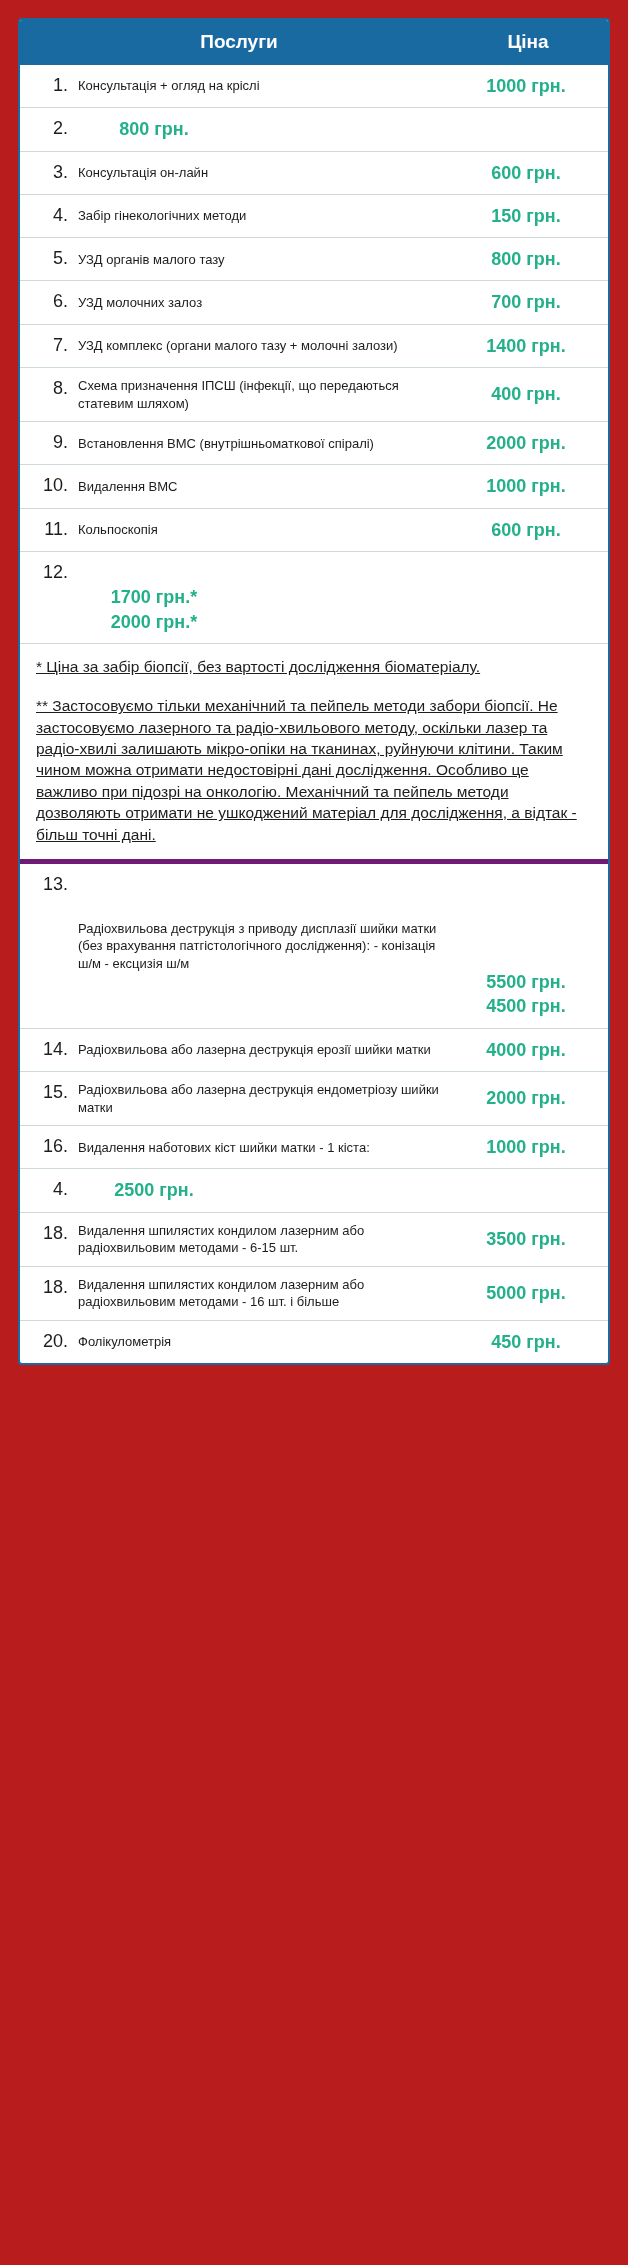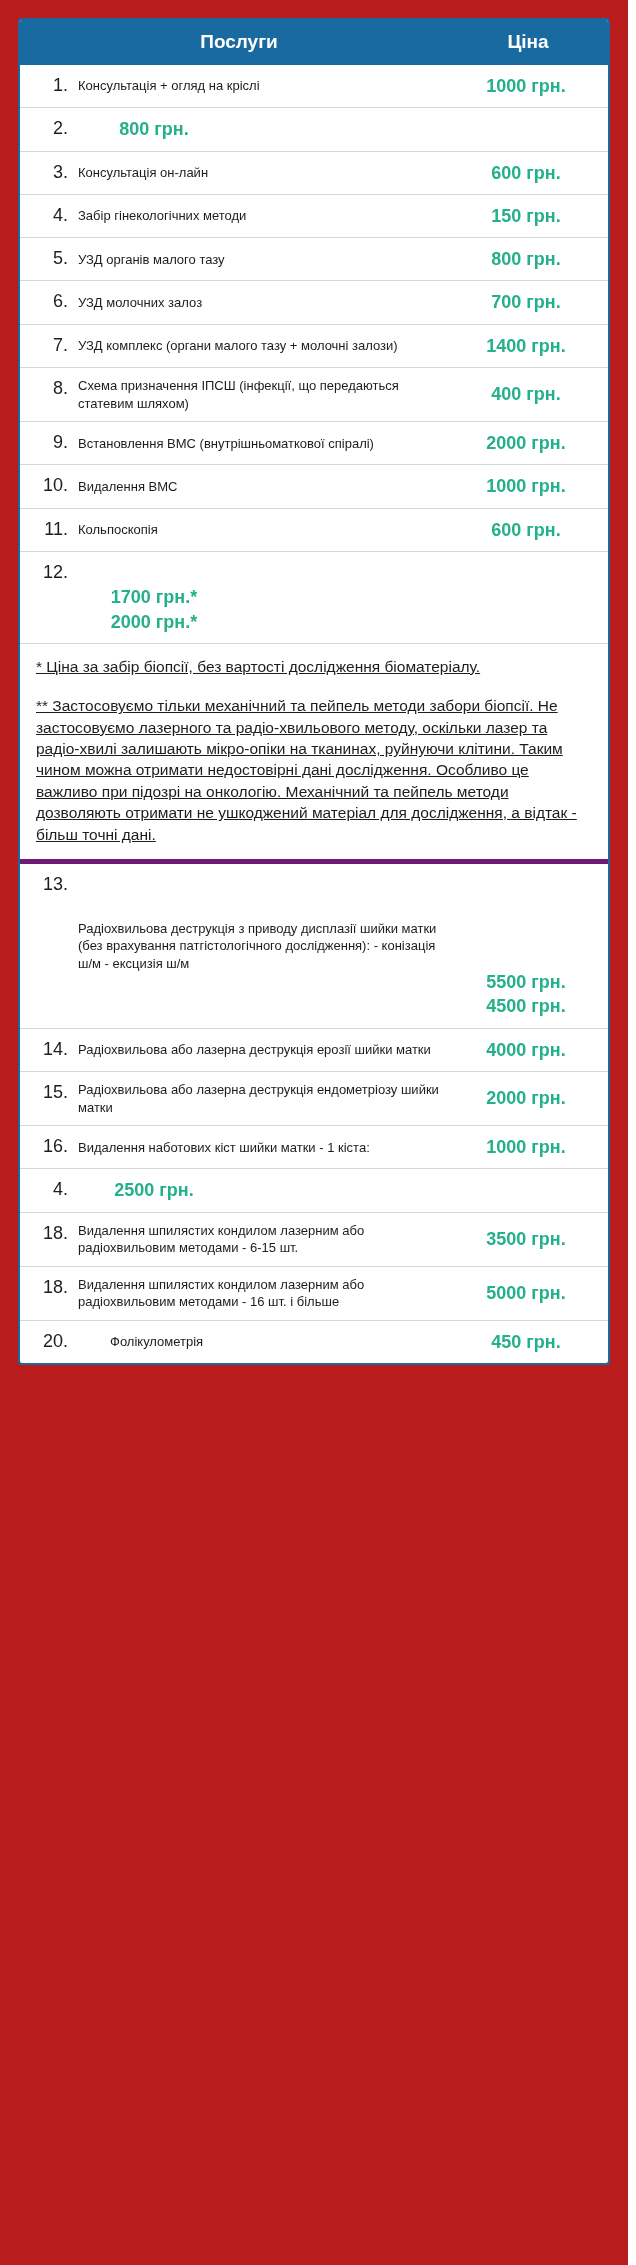--- a/index.html
+++ b/index.html
@@ -46,21 +46,20 @@
   
   .row {
     display: flex;
     align-items: center;
     border-bottom: 1px solid #cfd9de;
     padding: 9px 6px 9px 10px;
     box-sizing: border-box;
   }
   .row:last-child {
     border-bottom: none;
-    gap: 32px;
   }
   .num {
     flex: 0 0 38px;
     text-align: right;
     padding-right: 10px;
     font-size: 18px;
     color: #1d1d1b;
     align-self: flex-start;
     padding-top: 1px;
   }

